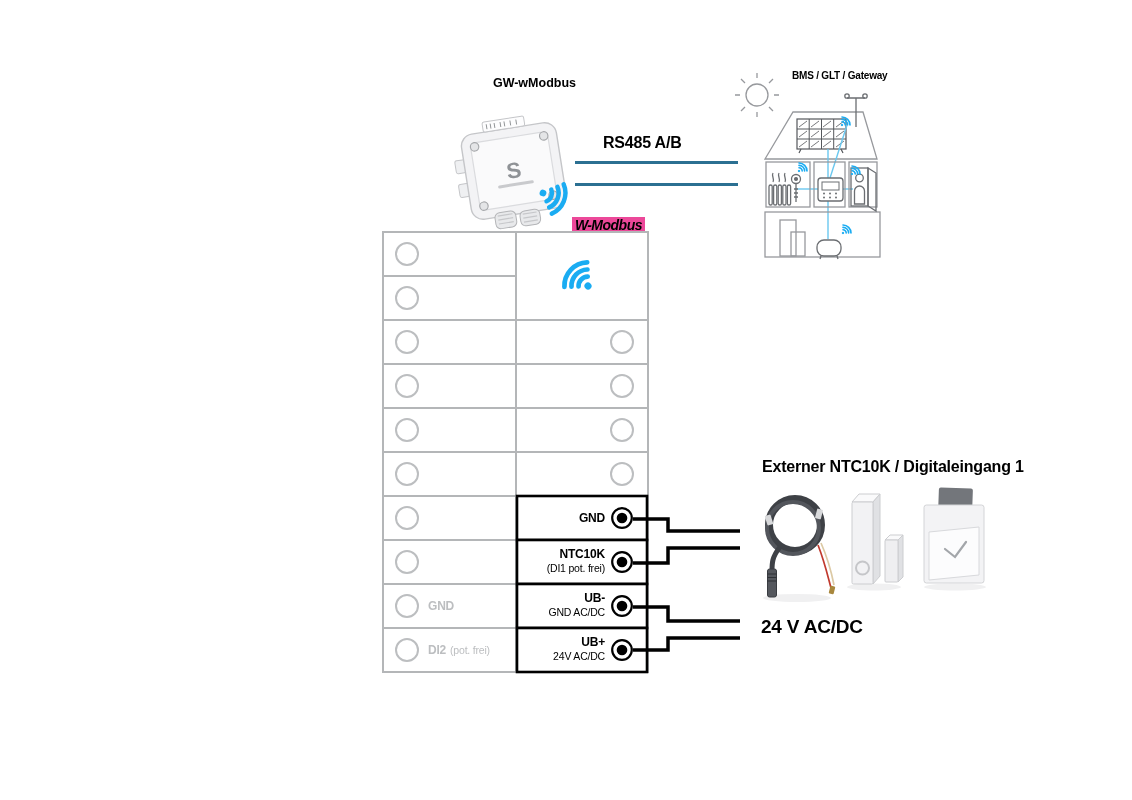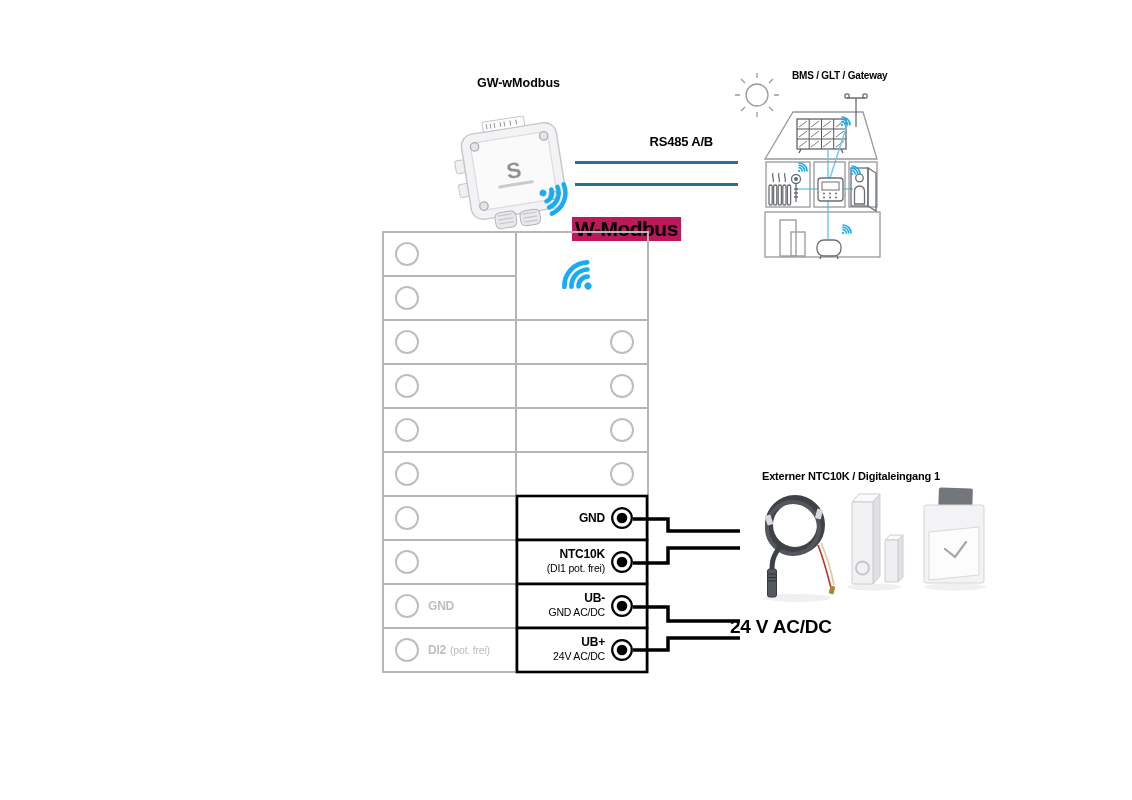--- a/index.html
+++ b/index.html
@@ -3,24 +3,24 @@
 <meta charset="utf-8">
 <style>
   html,body{margin:0;padding:0;background:#fff;}
   #canvas{position:relative;width:1132px;height:800px;background:#fff;overflow:hidden;
           font-family:"Liberation Sans",sans-serif;color:#000;}
   .abs{position:absolute;}
   .lbl{font-weight:bold;white-space:nowrap;letter-spacing:-0.2px;}
   .gw-block{width:252px;text-align:right;line-height:15px;}
   .gw-title{font-size:12.5px;font-weight:bold;}
   .gw-sub{font-size:11.5px;}
-  .rs485-lbl{font-size:13px;width:110px;text-align:right;}
+  .rs485-lbl{font-size:16px;width:110px;text-align:left;}
   .bms-lbl{font-size:10px;}
-  .wmodbus-lbl{font-size:21px;background:#be185d;padding:0 3px;letter-spacing:-0.5px;}
-  .ext-lbl{font-size:11px;margin-top:12px;}
+  .wmodbus-lbl{font-size:14px;background:#ec4899;padding:0 3px;letter-spacing:-0.5px;font-style:italic;}
+  .ext-lbl{font-size:16px;}
   .power-lbl{font-size:19px;}
   .bus-line{height:3px;background:var(--bus-blue);}
   .wifi-s{stroke:var(--wifi-blue);stroke-width:4;stroke-linecap:round;fill:none;}
   .wifi-f{fill:var(--wifi-blue);}
   .grid{stroke:var(--grid-gray);stroke-width:2;fill:none;}
   .gcirc{stroke:var(--muted-text);stroke-width:2;fill:#fff;}
   .blackcell{stroke:var(--black-line);stroke-width:2.6;fill:#fff;}
   .term-out{stroke:var(--black-line);stroke-width:2.2;fill:#fff;}
   .term-in{fill:var(--black-line);}
   .conn{stroke:var(--black-line);stroke-width:3.5;fill:none;}
@@ -41,21 +41,21 @@
     <defs>
       <g id="wifi">
         <circle class="wifi-f" cx="0" cy="0" r="3"></circle>
         <path class="wifi-s" d="M -5.66,-5.66 A 8,8 0 0 1 5.66,-5.66"></path>
         <path class="wifi-s" d="M -9.9,-9.9 A 14,14 0 0 1 9.9,-9.9"></path>
         <path class="wifi-s" d="M -14.14,-14.14 A 20,20 0 0 1 14.14,-14.14"></path>
       </g>
     </defs>
   </svg>
 
-  <div class="abs gw-block" style="left:308px;top:76px">
+  <div class="abs gw-block" style="left:324px;top:76px">
     <div class="gw-title">GW-wModbus</div>
   </div>
 
   <svg class="abs" style="left:452px;top:112px" width="125" height="125">
     <g transform="rotate(-9 62 60)">
       <rect x="5" y="40" width="10" height="13" rx="2" fill="#eff0f2" stroke="#c5c6c9"></rect>
       <rect x="5" y="64" width="10" height="13" rx="2" fill="#eff0f2" stroke="#c5c6c9"></rect>
       <rect x="14" y="16" width="96" height="86" rx="12" fill="#f3f3f5" stroke="#c5c6c9" stroke-width="1.4"></rect>
       <rect x="23" y="25" width="78" height="68" rx="7" fill="#fafafb" stroke="#dadbde" stroke-width="1.2"></rect>
       <g>
@@ -275,15 +275,15 @@
     </g>
 
     <g>
       <rect x="186" y="3" width="34" height="54" rx="2" fill="#73767b" transform="rotate(2 203 30)"></rect>
       <rect x="172" y="20" width="60" height="78" rx="2.5" fill="#f3f3f5" stroke="#d3d4d7"></rect>
       <polygon points="177,47 227,42 227,90 177,95" fill="#fcfcfd" stroke="#d8d9dc"></polygon>
       <path d="M193,64 L203,72 L214,57" stroke="#a3a6aa" stroke-width="2.2" fill="none" stroke-linecap="round"></path>
     </g>
   </svg>
 
-  <div class="abs lbl power-lbl" style="left:730px;top:616px">24 V AC/DC</div>
+  <div class="abs lbl power-lbl" style="left:761px;top:616px">24 V AC/DC</div>
 
 </div>
 
 </body></html>

